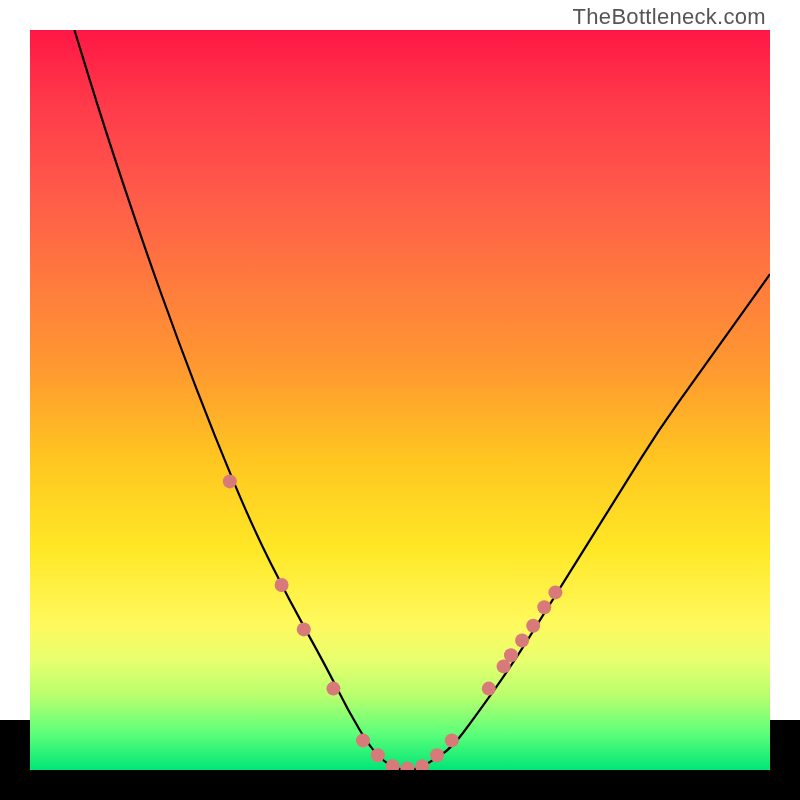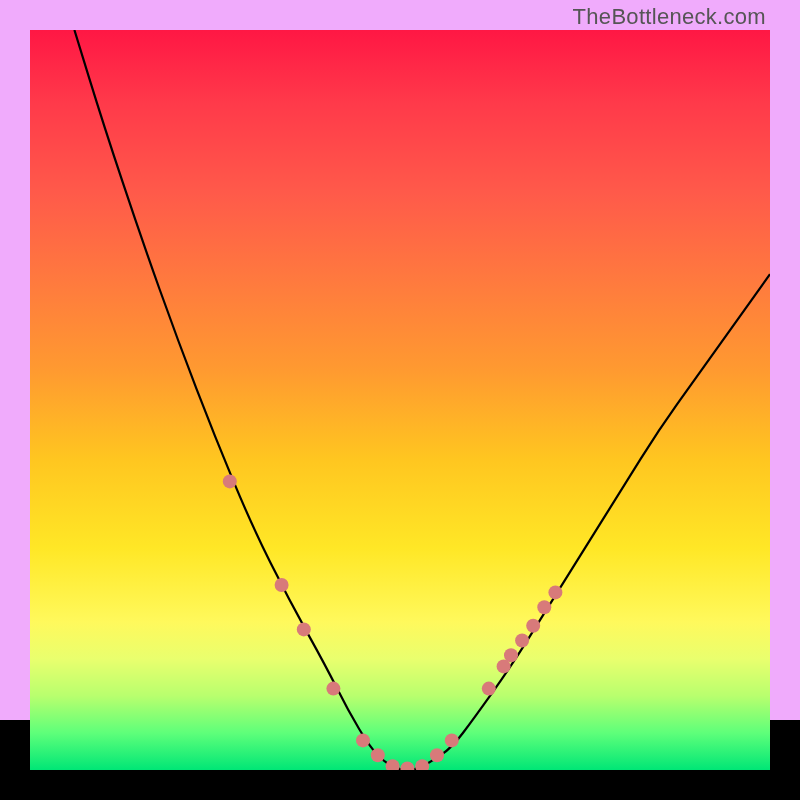--- a/index.html
+++ b/index.html
@@ -8,21 +8,21 @@
     width: 800px;
     height: 800px;
     background: #000;
     overflow: hidden;
     font-family: Arial, Helvetica, sans-serif;
   }
   .frame {
     position: relative;
     width: 800px;
     height: 720px;
-    background: #f0abfc;
+    background: #ffffff;
   }
   .plot-area {
     position: absolute;
     left: 30px;
     top: 30px;
     width: 740px;
     height: 740px;
     
     background: linear-gradient(
       to bottom,

